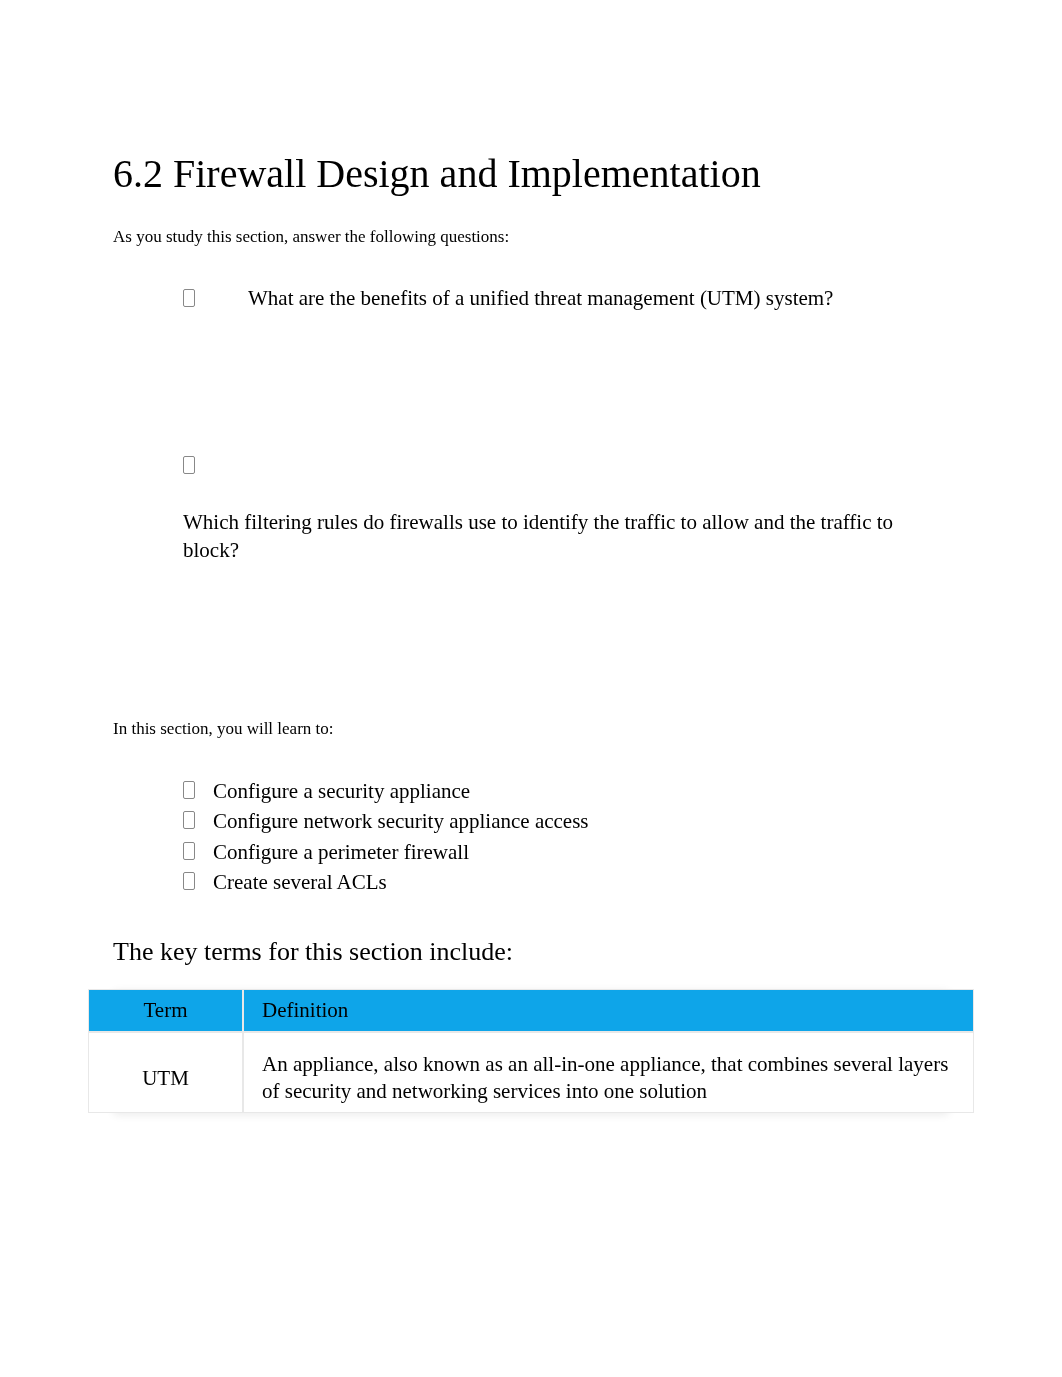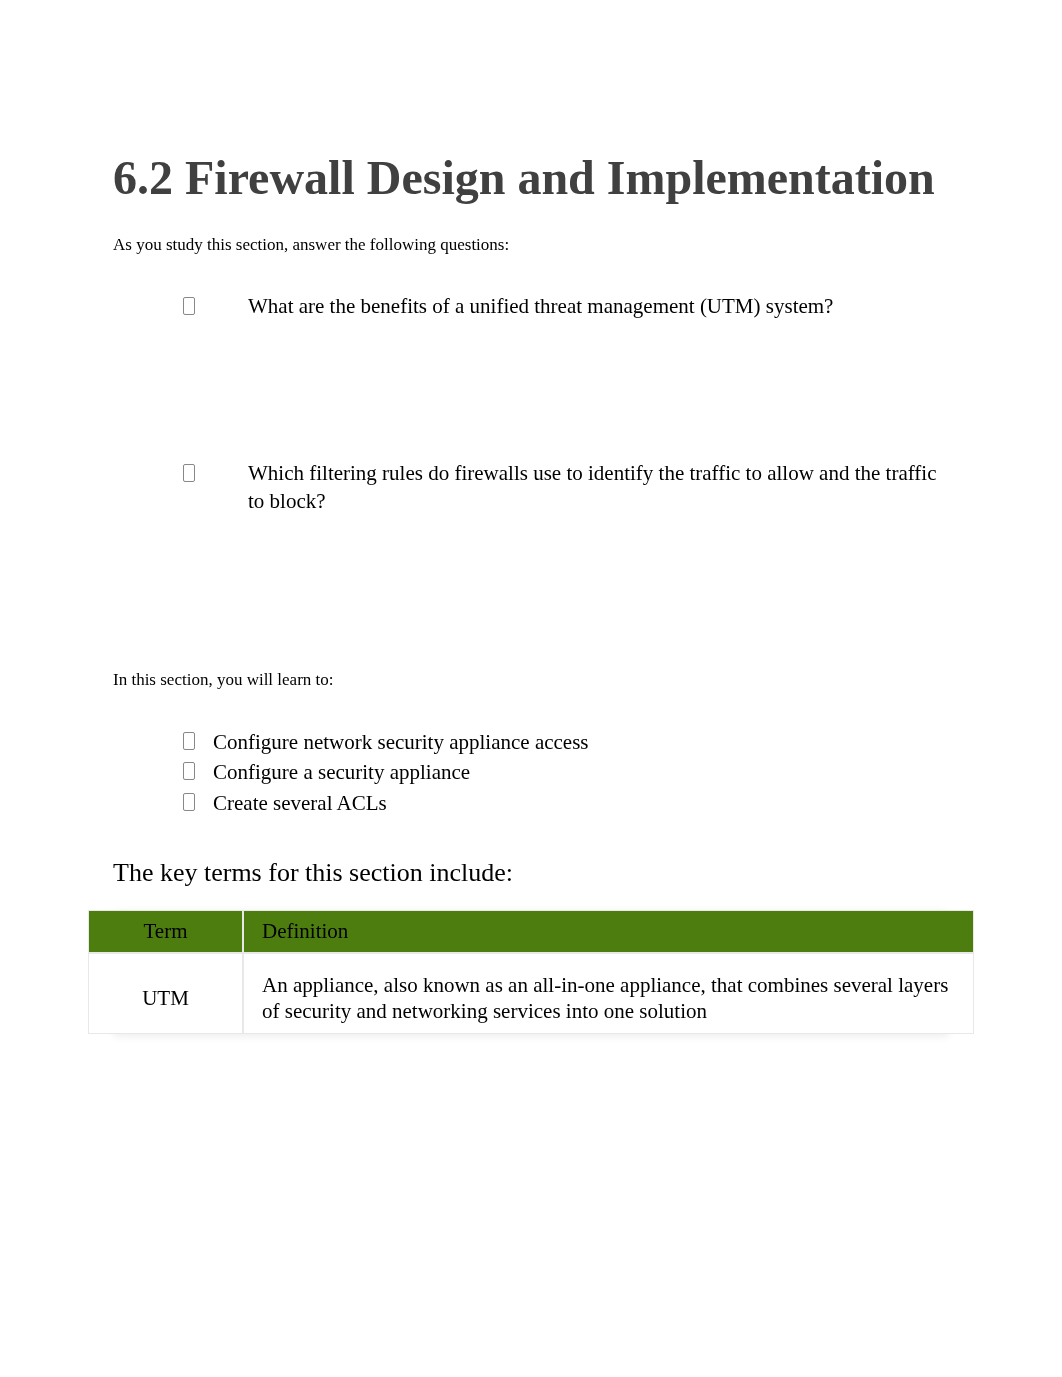--- a/index.html
+++ b/index.html
@@ -8,23 +8,23 @@
       box-sizing: border-box;
     }
     body {
       font-family: Georgia, 'Times New Roman', serif;
       background: #ffffff;
       padding: 150px 113px 40px 113px;
       width: 1062px;
       color: #000000;
     }
     .heading {
-      font-size: 48px;
-      color: #404040;
-      font-weight: bold;
+      font-size: 40px;
+      color: #000000;
+      font-weight: normal;
       margin-bottom: 30px;
       font-family: 'Times New Roman', Georgia, serif;
     }
     .intro-text {
       font-size: 17px;
       color: #000000;
       margin-bottom: 38px;
     }
     .question-list {
       list-style: none;
@@ -32,20 +32,21 @@
     }
     .question-item {
       display: flex;
       align-items: flex-start;
       margin-bottom: 140px;
       font-size: 21px;
       gap: 35px;
     }
     .question-item:last-child {
       margin-bottom: 155px;
+      flex-direction: column;
     }
     .bullet {
       width: 12px;
       height: 18px;
       border: 1px solid #888;
       border-radius: 2px;
       margin-right: 18px;
       margin-top: 4px;
       flex-shrink: 0;
       display: inline-block;
@@ -83,21 +84,21 @@
     .terms-table th,
     .terms-table td {
       font-size: 21px;
       font-weight: normal;
       text-align: left;
       padding: 8px 18px;
       border: 1px solid #e8e8e8;
       background: #ffffff;
     }
     .terms-table thead th {
-      background: #4d7c0f;
+      background: #0ea5e9;
     }
     .terms-table thead th:first-child {
       text-align: center;
       width: 155px;
     }
     .terms-table tbody td:first-child {
       text-align: center;
       vertical-align: middle;
     }
     .terms-table tbody td {
@@ -126,25 +127,29 @@
     <span class="bullet"></span>
     <span class="question-text">Which filtering rules do firewalls use to identify the traffic to allow and the traffic to block?</span>
   </li>
 </ul>
 
 <p class="intro-text">In this section, you will learn to:</p>
 
 <ul class="learn-list">
   <li class="learn-item">
     <span class="bullet"></span>
+    <span class="learn-text">Configure a security appliance</span>
+  </li>
+  <li class="learn-item">
+    <span class="bullet"></span>
     <span class="learn-text">Configure network security appliance access</span>
   </li>
   <li class="learn-item">
     <span class="bullet"></span>
-    <span class="learn-text">Configure a security appliance</span>
+    <span class="learn-text">Configure a perimeter firewall</span>
   </li>
   <li class="learn-item">
     <span class="bullet"></span>
     <span class="learn-text">Create several ACLs</span>
   </li>
 </ul>
 
 <p class="key-terms-intro">The key terms for this section include:</p>
 
 <div class="table-shadow">

